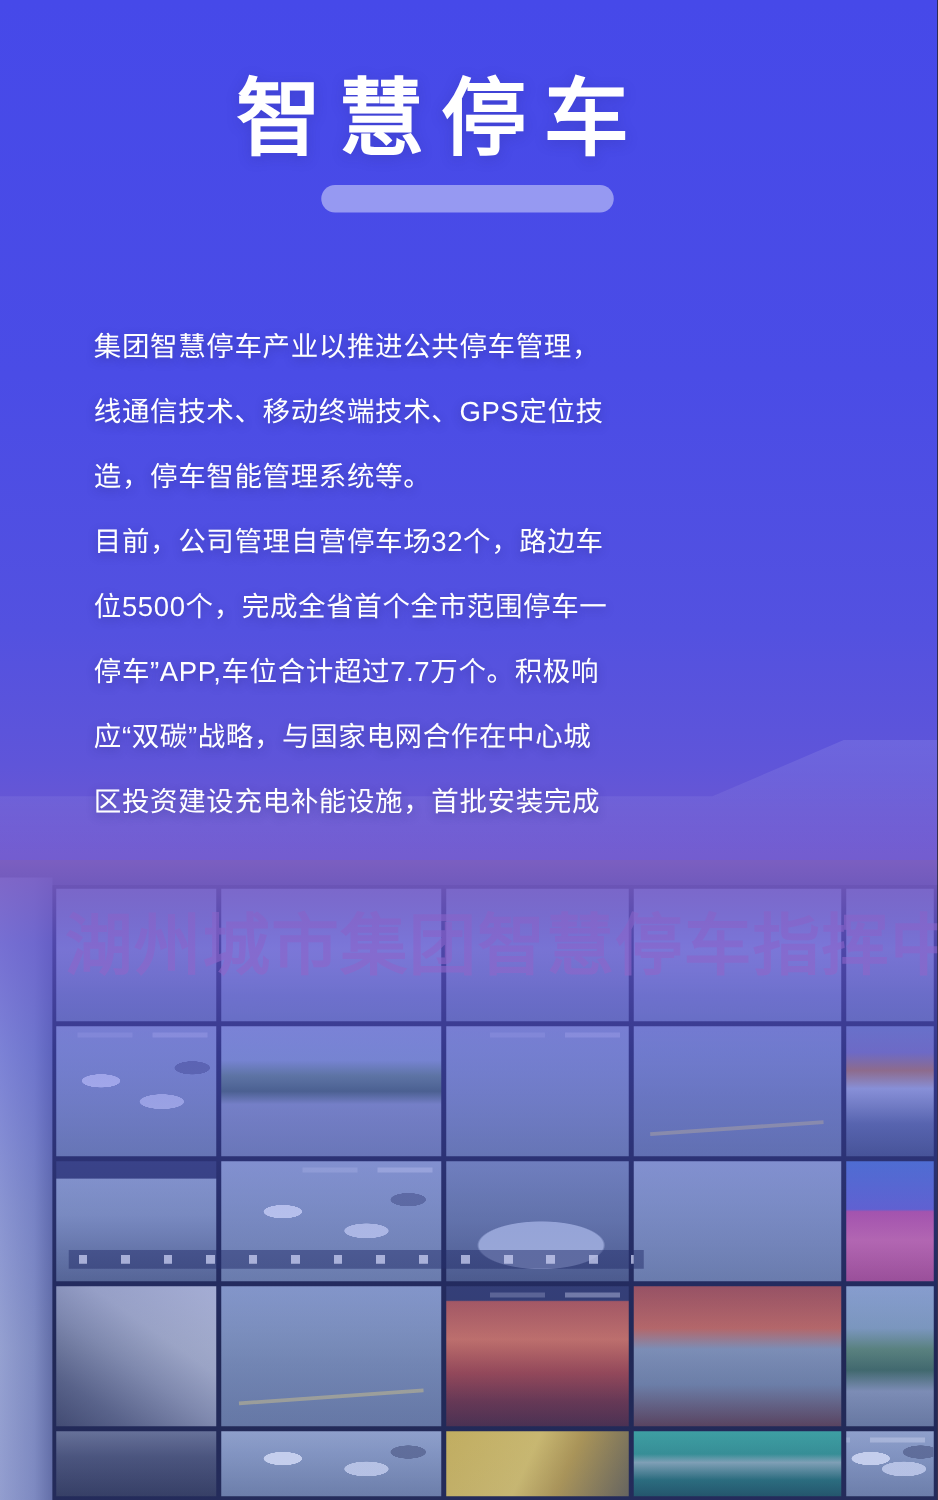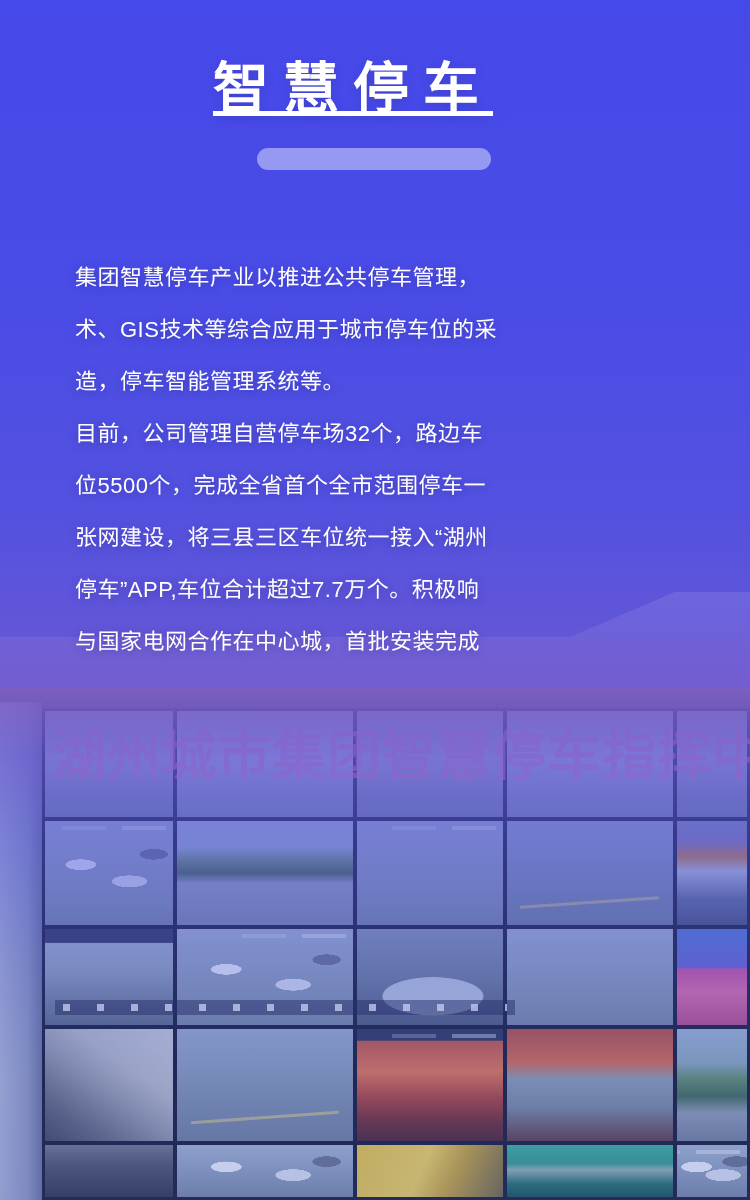--- a/index.html
+++ b/index.html
@@ -68,23 +68,22 @@
       rgba(82,86,220,0.52) 30%,
       rgba(76,92,214,0.34) 54%,
       rgba(72,96,210,0.22) 76%,
       rgba(80,100,205,0.26) 100%);
   }
   
   .pill{position:absolute;left:257px;top:148px;width:234px;height:22px;border-radius:12px;background:var(--pill);z-index:9}
   h1.title{
     position:absolute;left:0;top:56px;width:692px;text-align:center;z-index:10;
     font-family:"DejaVu Serif","Liberation Serif",serif;font-weight:900;
-    font-size:56px;line-height:1.15;color:var(--text);letter-spacing:14px;text-indent:14px;
+    font-size:68px;line-height:1.15;color:var(--text);letter-spacing:14px;text-indent:14px;
     text-shadow:0 3px 10px rgba(40,40,140,0.25);
-    text-decoration:underline;
   }
   
   .body-text{position:absolute;left:75px;top:252px;width:620px;z-index:10;color:var(--text)}
   .body-text .line{
     font-size:22px;line-height:52px;white-space:nowrap;letter-spacing:0.5px;
     text-shadow:0 2px 8px rgba(40,40,130,0.45);
   }
 </style>
 </head>
 <body>
@@ -134,22 +133,22 @@
     <div class="banner">湖州城市集团智慧停车指挥中心</div>
 
     <div class="photo-overlay"></div>
   </div>
 
   <div class="pill"></div>
   <h1 class="title">智慧停车</h1>
 
   <main class="body-text">
     <div class="line">集团智慧停车产业以推进公共停车管理，</div>
-    <div class="line">术、GIS技术等综合应用于城市停车位的采</div>
+    <div class="line">线通信技术、移动终端技术、GPS定位技</div>
     <div class="line">造，停车智能管理系统等。</div>
     <div class="line">目前，公司管理自营停车场32个，路边车</div>
     <div class="line">位5500个，完成全省首个全市范围停车一</div>
-    <div class="line">张网建设，将三县三区车位统一接入“湖州</div>
     <div class="line">停车”APP,车位合计超过7.7万个。积极响</div>
-    <div class="line">与国家电网合作在中心城，首批安装完成</div>
+    <div class="line">应“双碳”战略，与国家电网合作在中心城</div>
+    <div class="line">区投资建设充电补能设施，首批安装完成</div>
   </main>
 
 </div>
 
 </body></html>

